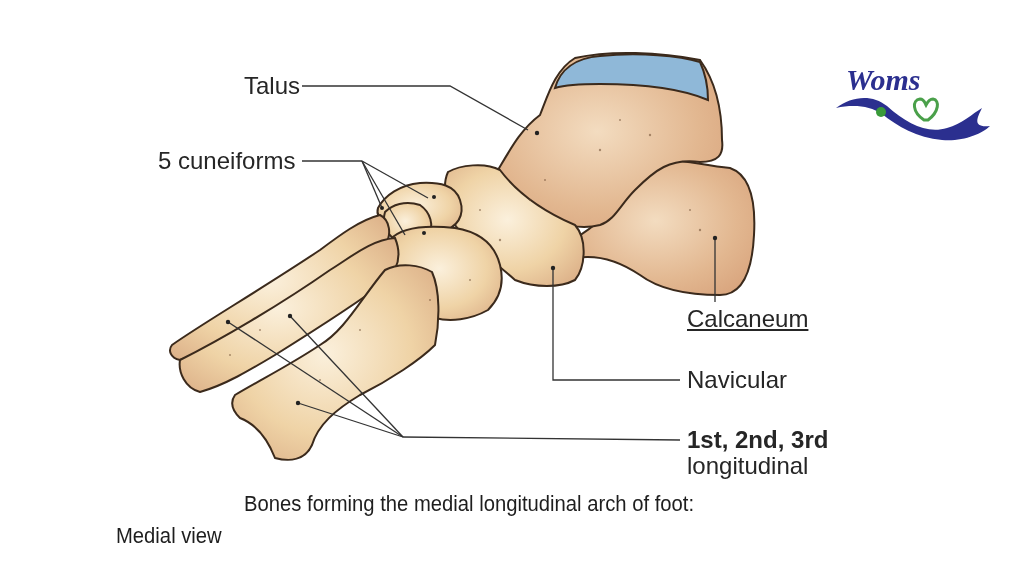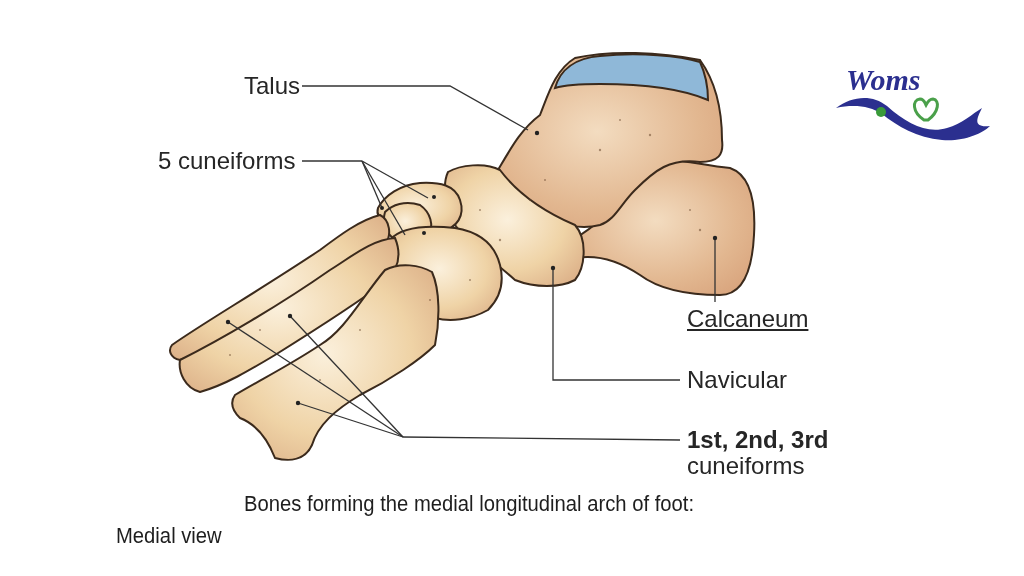--- a/index.html
+++ b/index.html
@@ -89,21 +89,21 @@
     <circle cx="290" cy="316" r="2.2" fill="#222" stroke="none"></circle>
     <circle cx="298" cy="403" r="2.2" fill="#222" stroke="none"></circle>
   </g>
 </svg>
 
 <div class="label" style="left:244px; top:75px;">Talus</div>
 <div class="label" style="left:158px; top:150px;">5 cuneiforms</div>
 <div class="label" style="left:687px; top:308px;text-decoration:underline;">Calcaneum</div>
 <div class="label" style="left:687px; top:369px;">Navicular</div>
 <div class="label" style="left:687px; top:429px;font-weight:bold;">1st, 2nd, 3rd</div>
-<div class="label" style="left:687px; top:455px;">cuneiforms</div>
+<div class="label" style="left:687px; top:455px;">longitudinal</div>
 
 <div class="caption" style="left:244px; top:491px;">Bones forming the medial longitudinal arch of foot:</div>
 <div class="caption" style="left:116px; top:523px;">Medial view</div>
 
 <svg class="logo" viewBox="0 0 170 92" xmlns="http://www.w3.org/2000/svg">
   <text x="14" y="34" font-family="'Liberation Serif', serif" font-style="italic" font-weight="bold" font-size="30" fill="#2b2f8f">Woms</text>
   <path d="M4,52 C20,40 40,38 55,50 C75,68 95,78 115,72 C130,68 140,58 150,52 C145,62 140,72 158,70 C150,78 130,86 110,84 C85,82 65,70 50,58 C38,50 22,48 4,52 Z" fill="#2b2f8f"></path>
   <circle cx="49" cy="56" r="5" fill="#3a9a3a"></circle>
   <path d="M92,64 C80,56 80,44 88,43 C92,43 93,47 94,49 C95,47 97,43 101,43 C108,44 107,56 96,64 Z" fill="none" stroke="#4aa04a" stroke-width="3"></path>
 </svg>

